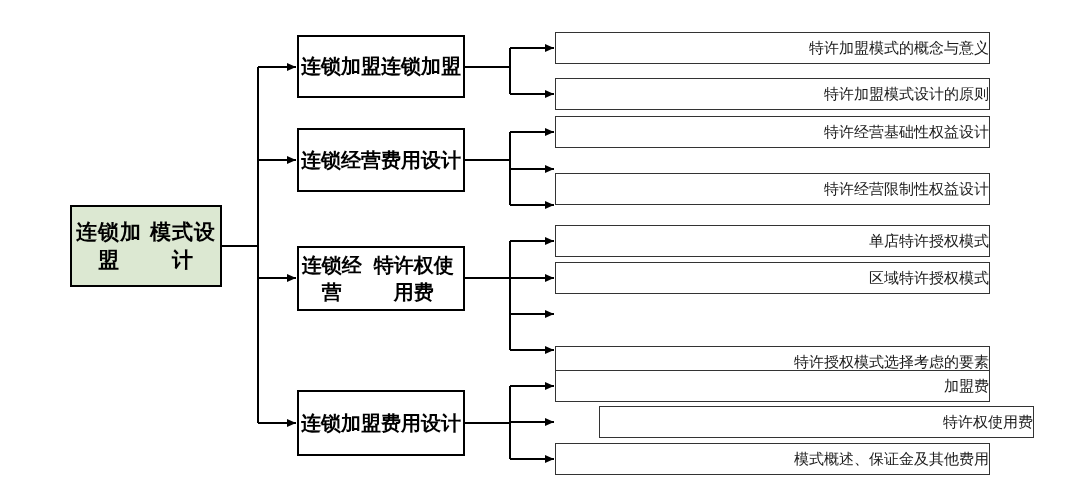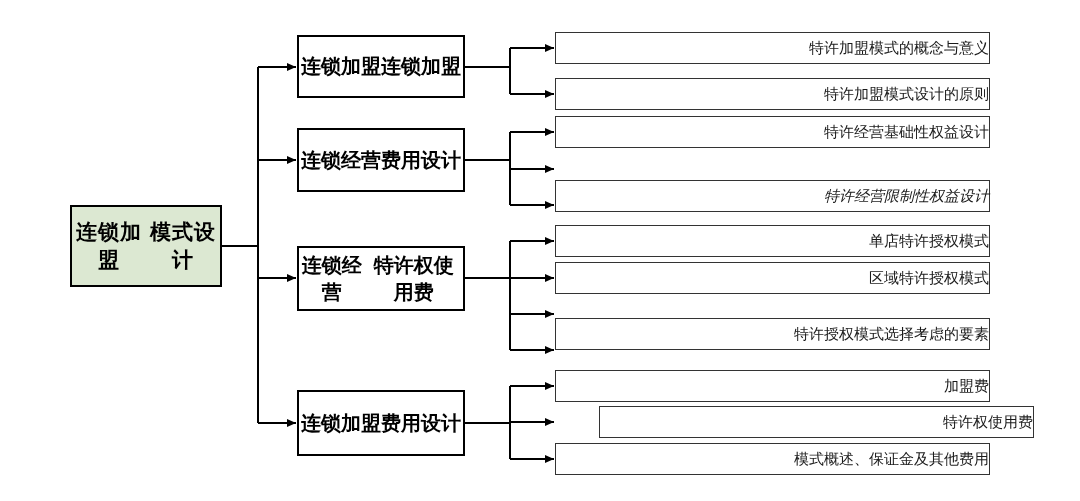--- a/index.html
+++ b/index.html
@@ -60,25 +60,25 @@
     left: 555px; width: 435px; height: 32px;
     border: 1.5px solid #333333;
     font-size: 15px;
     color: #1a1a1a;
     justify-content: flex-end;
   }
   .leaf-1  { top: 32px; }
   .leaf-2  { top: 78px; }
   .leaf-3  { top: 116px; }
   .leaf-4  { top: 153px; }
-  .leaf-5  { top: 180px; font-style: italic; }
+  .leaf-5  { top: 173px; }
   .leaf-6  { top: 225px; padding-left: 48px; }
   .leaf-7  { top: 262px; }
   .leaf-8  { top: 298px; }
-  .leaf-9  { top: 318px; }
+  .leaf-9  { top: 346px; }
   .leaf-10 { top: 370px; }
   .leaf-11 { top: 406px; margin-left: 44px; }
   .leaf-12 { top: 443px; }
   .wire { stroke: #000000; stroke-width: 2; fill: none; }
 </style>
 </head>
 <body>
 
 <div id="canvas">
 

